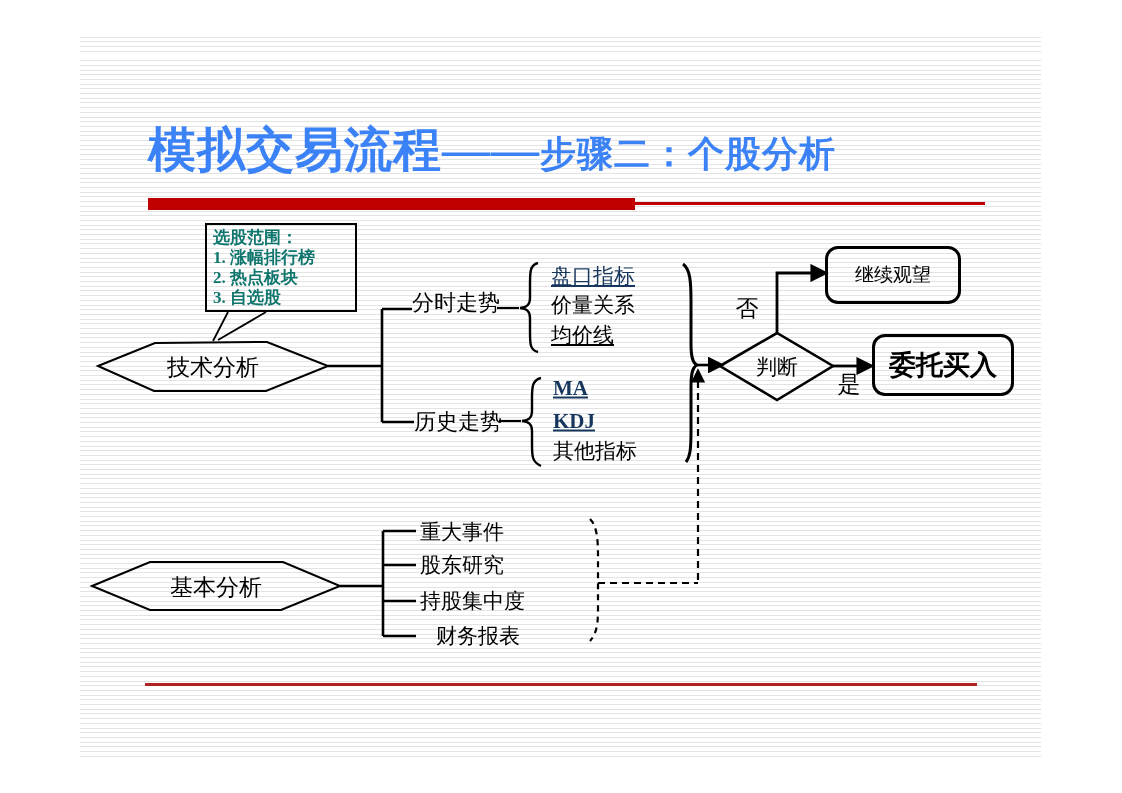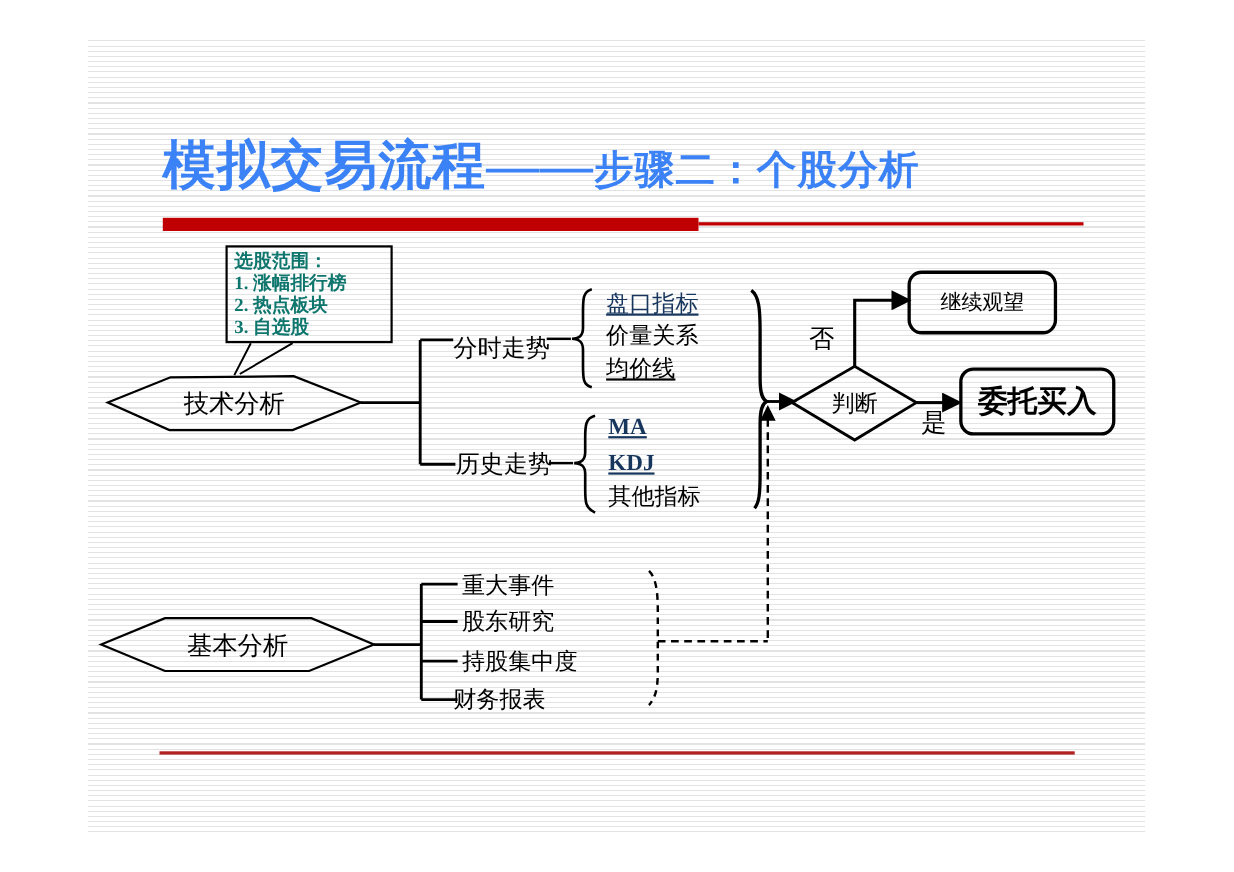--- a/index.html
+++ b/index.html
@@ -105,35 +105,35 @@
   </svg>
 
   <div class="callout-box">
     <div>选股范围：</div>
     <div>1. 涨幅排行榜</div>
     <div>2. 热点板块</div>
     <div>3. 自选股</div>
   </div>
 
   <div class="lbl ctr hex-label" style="left:213px;top:367px;">技术分析</div>
-  <div class="lbl ctr" style="left:456px;top:317px;font-size:22px;">分时走势</div>
+  <div class="lbl ctr" style="left:456px;top:303px;font-size:22px;">分时走势</div>
   <div class="lbl vctr link" style="left:551px;top:276px;">盘口指标</div>
   <div class="lbl vctr" style="left:551px;top:305px;">价量关系</div>
   <div class="lbl vctr" style="left:551px;top:335px;text-decoration:underline;">均价线</div>
 
   <div class="lbl ctr" style="left:458px;top:422px;font-size:22px;">历史走势</div>
   <div class="lbl vctr link b" style="left:553px;top:388px;font-family:'Liberation Serif',serif;">MA</div>
   <div class="lbl vctr link b" style="left:553px;top:421px;">KDJ</div>
   <div class="lbl vctr" style="left:553px;top:451px;">其他指标</div>
 
   <div class="lbl ctr hex-label" style="left:216px;top:587px;">基本分析</div>
   <div class="lbl vctr" style="left:420px;top:532px;">重大事件</div>
   <div class="lbl vctr" style="left:420px;top:565px;">股东研究</div>
   <div class="lbl vctr" style="left:420px;top:601px;">持股集中度</div>
-  <div class="lbl vctr" style="left:412px;top:636px;">财务报表</div>
+  <div class="lbl vctr" style="left:436px;top:636px;">财务报表</div>
 
   <div class="lbl ctr" style="left:777px;top:367px;font-size:21px;">判断</div>
   <div class="lbl ctr" style="left:747px;top:308px;font-size:23px;">否</div>
   <div class="lbl ctr" style="left:849px;top:384px;font-size:23px;">是</div>
 
   <div class="result-box box-no">
     <span>继续观望</span>
   </div>
   <div class="result-box box-yes">
     <span>委托买入</span>

